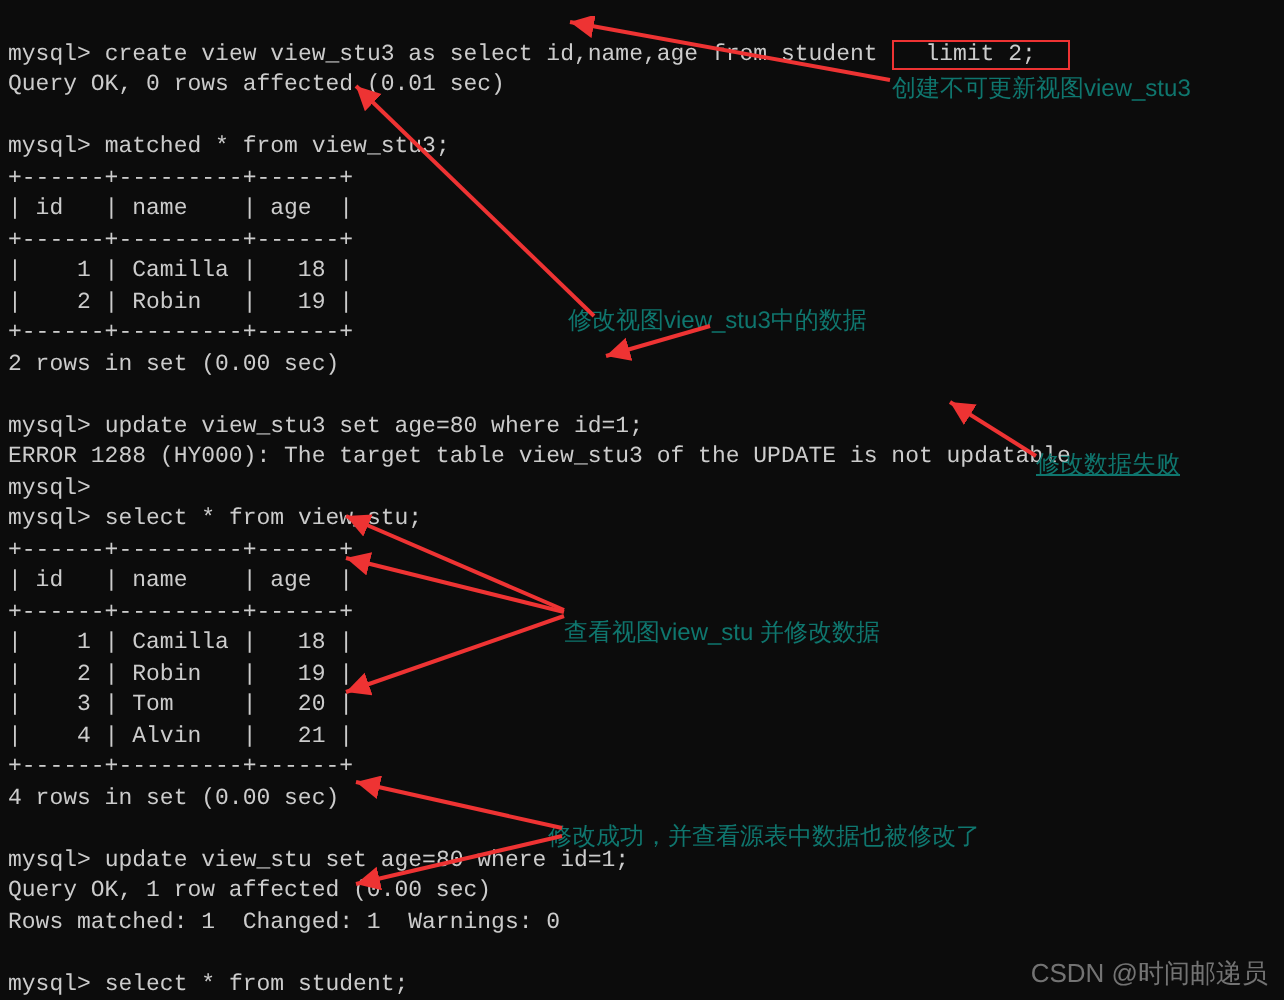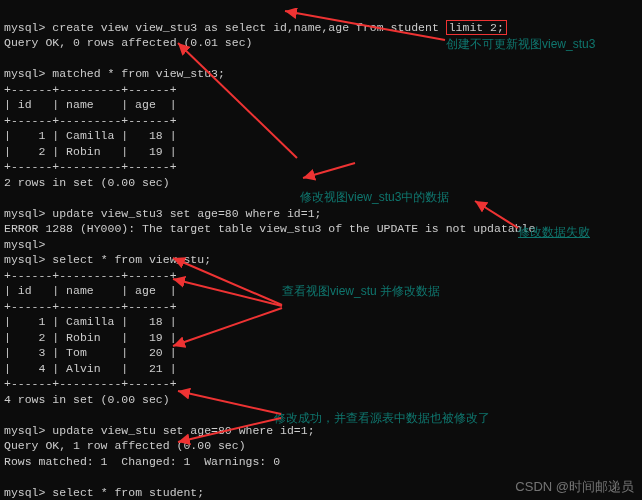--- a/index.html
+++ b/index.html
@@ -16,21 +16,21 @@
     position: relative;
     overflow: hidden;
   }
   .term {
     white-space: pre;
     position: relative;
     z-index: 1;
   }
   .boxed {
     border: 1px solid #e33;
-    padding: 0 2px;
+    padding: 0 16px;
   }
   .ann {
     position: absolute;
     color: #0f766e;
     font-family: "Microsoft YaHei", sans-serif;
     font-size: 12px;
     z-index: 2;
     white-space: nowrap;
   }
   .arrow {
@@ -88,23 +88,23 @@
 
 
 
 
 
 
 
 </div>
 
 <div class="ann" style="left:446px; top:36px;">创建不可更新视图view_stu3</div>
-<div class="ann" style="left:300px; top:152px;margin-top:37px;">修改视图view_stu3中的数据</div>
+<div class="ann" style="left:284px; top:152px;">修改视图view_stu3中的数据</div>
 <div class="ann" style="left:518px; top:224px;text-decoration:underline;">修改数据失败</div>
-<div class="ann" style="left:282px; top:283px;">查看视图view_stu 并修改数据</div>
+<div class="ann" style="left:282px; top:308px;">查看视图view_stu 并修改数据</div>
 <div class="ann" style="left:274px; top:410px;">修改成功，并查看源表中数据也被修改了</div>
 
 <svg class="arrow" style="left:280px; top:8px;" width="170" height="38">
   <defs>
       <marker id="ah1" markerWidth="8" markerHeight="8" refX="6" refY="3" orient="auto">
         <path d="M0,0 L6,3 L0,6 Z" fill="#e33"></path>
       </marker>
     </defs>
   <line x1="165" y1="32" x2="5" y2="3" stroke="#e33" stroke-width="2" marker-end="url(#ah1)"></line>
 </svg>

